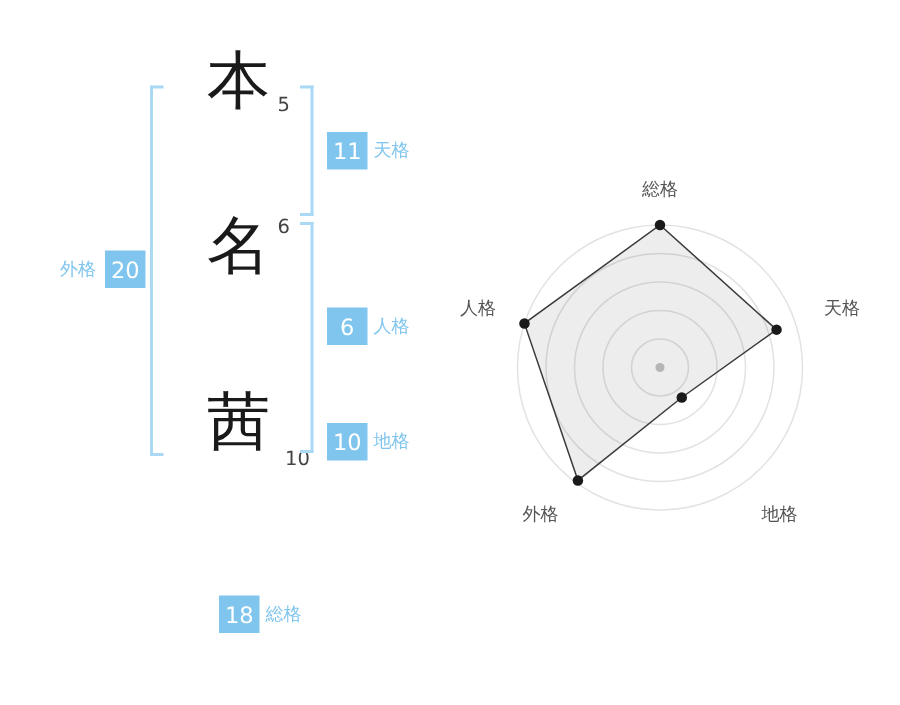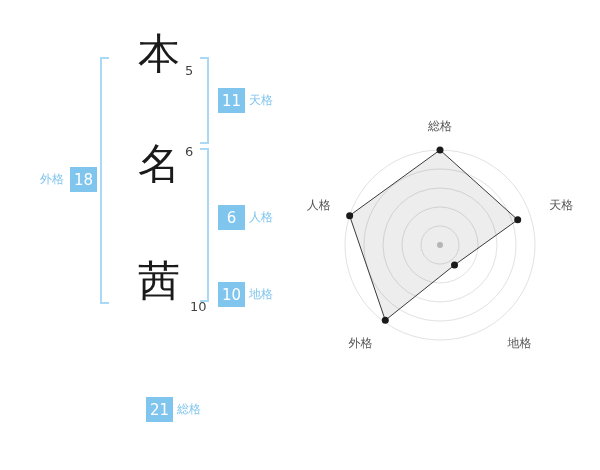--- a/index.html
+++ b/index.html
@@ -42,23 +42,23 @@
   <div class="score-box" style="left:218px;top:88px">11</div>
   <div class="score-label" style="left:249px;top:94px">天格</div>
 
   <div class="score-box" style="left:218px;top:205px">6</div>
   <div class="score-label" style="left:249px;top:211px">人格</div>
 
   <div class="score-box" style="left:218px;top:282px">10</div>
   <div class="score-label" style="left:249px;top:288px">地格</div>
 
   <div class="score-label" style="left:40px;top:173px">外格</div>
-  <div class="score-box" style="left:70px;top:167px">18</div>
+  <div class="score-box" style="left:70px;top:167px">20</div>
 
-  <div class="score-box" style="left:146px;top:397px">21</div>
+  <div class="score-box" style="left:146px;top:397px">18</div>
   <div class="score-label" style="left:177px;top:403px">総格</div>
 
   <div class="radar-wrap">
     <svg width="300" height="260">
         <circle cx="140" cy="130" r="19" fill="none" stroke="#e2e2e2" stroke-width="1"></circle>
         <circle cx="140" cy="130" r="38" fill="none" stroke="#e2e2e2" stroke-width="1"></circle>
         <circle cx="140" cy="130" r="57" fill="none" stroke="#e2e2e2" stroke-width="1"></circle>
         <circle cx="140" cy="130" r="76" fill="none" stroke="#e2e2e2" stroke-width="1"></circle>
         <circle cx="140" cy="130" r="95" fill="none" stroke="#e2e2e2" stroke-width="1"></circle>
         <polygon points="140.0,35.0 217.7,104.8 154.5,150.0 85.3,205.3 49.6,100.6" fill="rgba(0,0,0,0.07)" stroke="#3a3a3a" stroke-width="1"></polygon>

